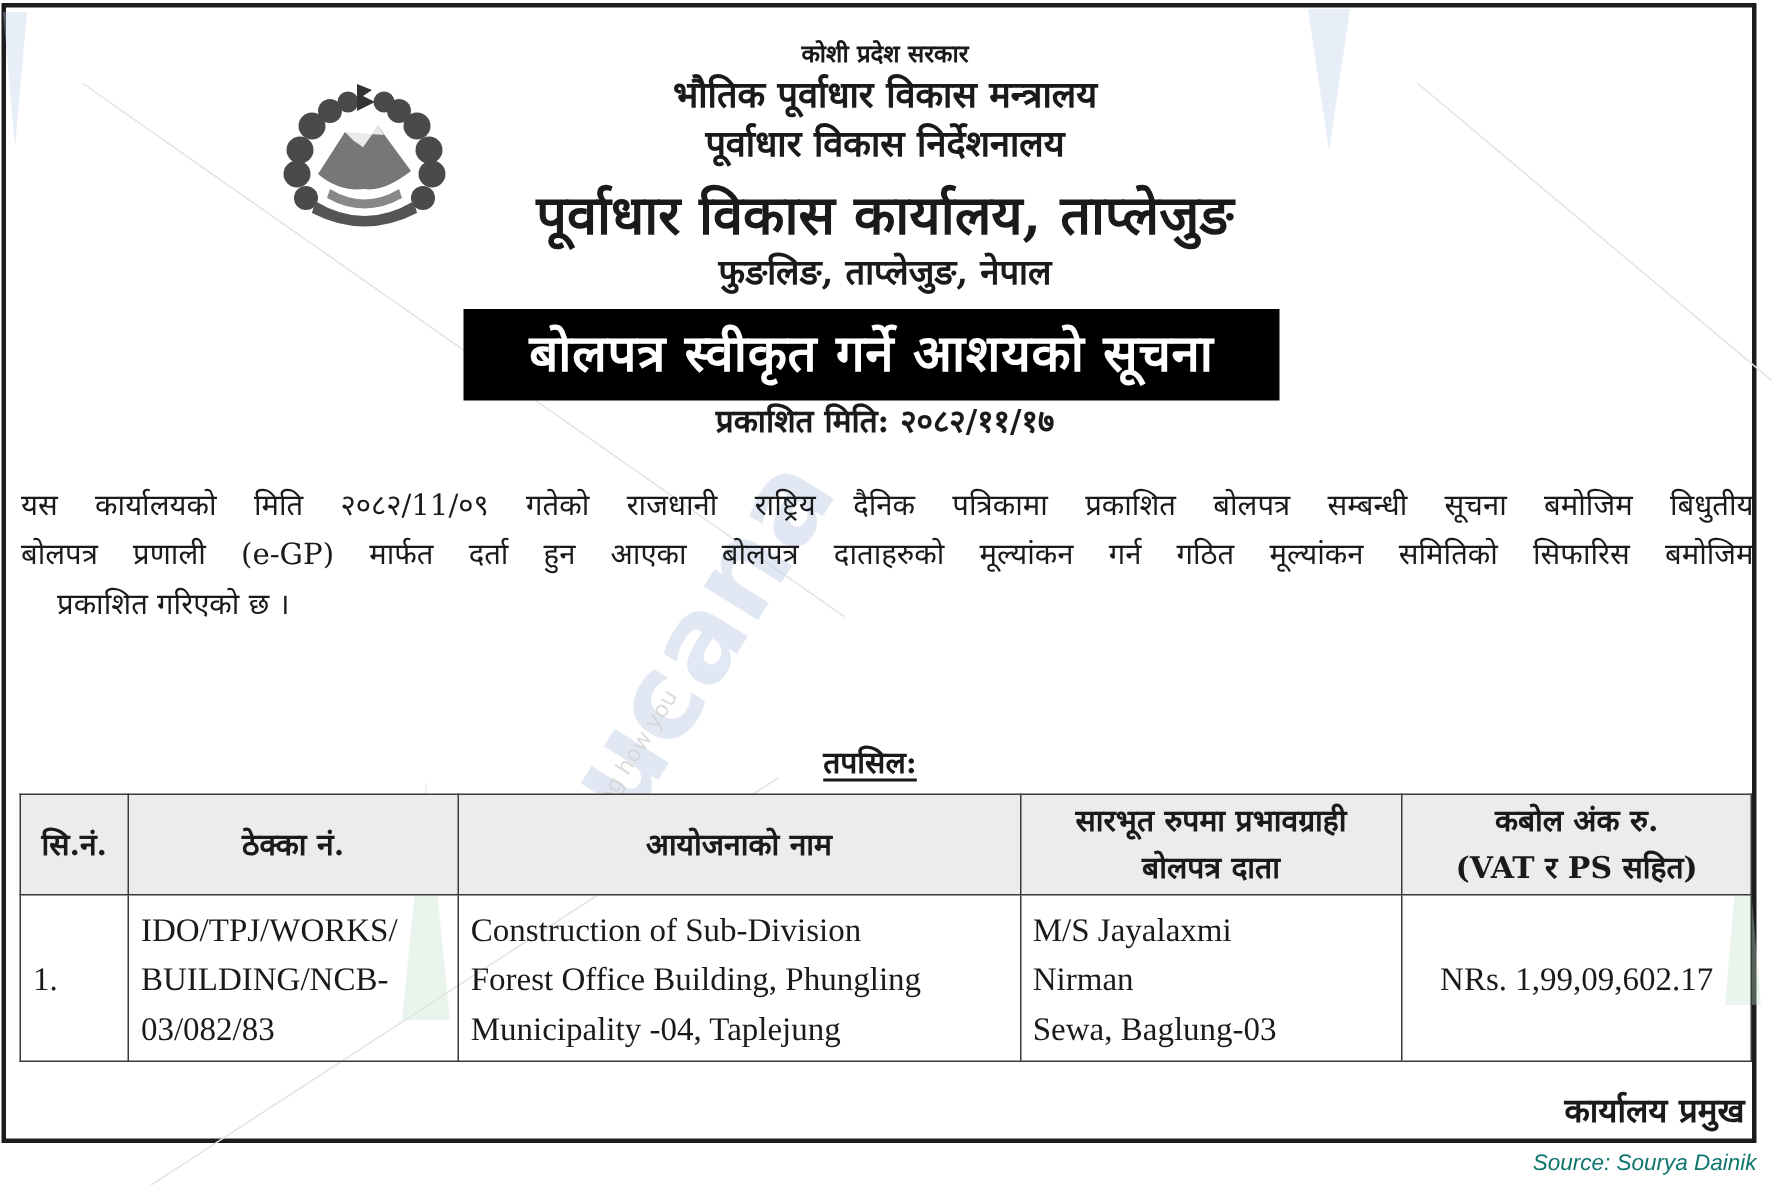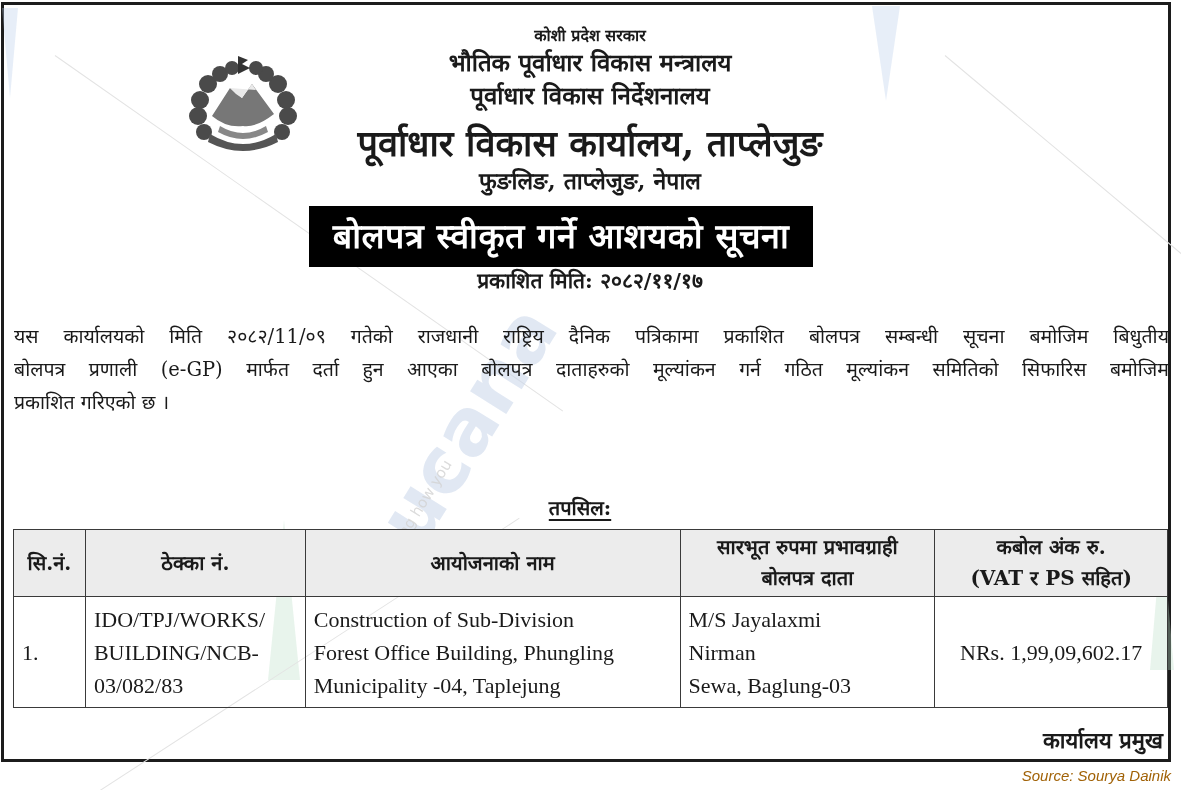--- a/index.html
+++ b/index.html
@@ -71,21 +71,21 @@
     }
     .h-line {
       left: 300px;
       width: 580px;
       font-weight: bold;
       white-space: nowrap;
     }
     .title-bar {
       left: 309px;
       top: 206px;
-      width: 504px;
+      width: 544px;
       height: 61px;
       background: #000000;
       color: #ffffff;
       font-weight: bold;
       font-size: 34px;
       line-height: 61px;
       text-align: center;
       white-space: nowrap;
       letter-spacing: 0.5px;
     }
@@ -101,21 +101,21 @@
     
     .para {
       left: 14px;
       top: 320px;
       width: 1155px;
       font-size: 19.5px;
       line-height: 33px;
       text-align: justify;
     }
     .para-line { display: block; white-space: nowrap; text-align-last: justify; }
-    .para-line.last { text-align-last: left; }
+    .para-line.last { text-align-last: left; margin-left: 24px; }
 
     .details-label {
       left: 500px;
       top: 494px;
       width: 160px;
       font-size: 20px;
       font-weight: bold;
       text-align: center;
       text-decoration: underline;
       text-underline-offset: 4px;
@@ -157,21 +157,21 @@
       font-size: 22px;
       font-weight: bold;
       white-space: nowrap;
     }
     .source {
       right: 10px;
       top: 767px;
       font-family: "Liberation Sans", sans-serif;
       font-style: italic;
       font-size: 15px;
-      color: #a16207;
+      color: #0f766e;
       white-space: nowrap;
     }
   </style>
 </head>
 <body>
 
 <div class="frame"></div>
 
 <div class="wm-shard" style="left:2px; top:8px; border-top:90px solid #b9cfea; border-left-width:8px; border-right-width:8px;"></div>
 <div class="wm-shard" style="left:872px; top:6px; border-top:95px solid #b9cfea;"></div>

